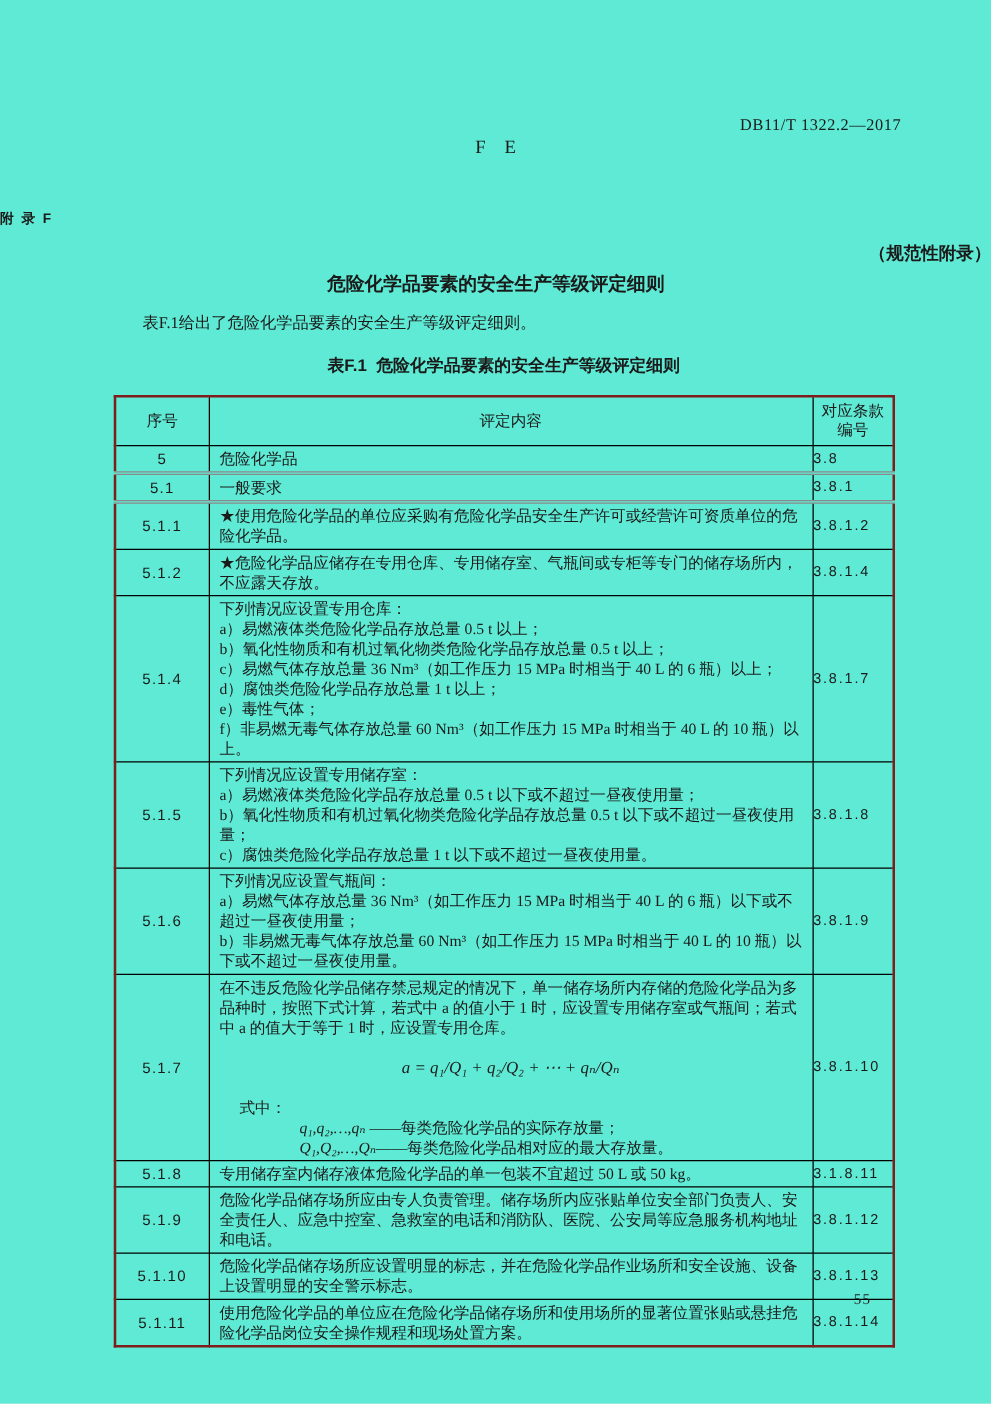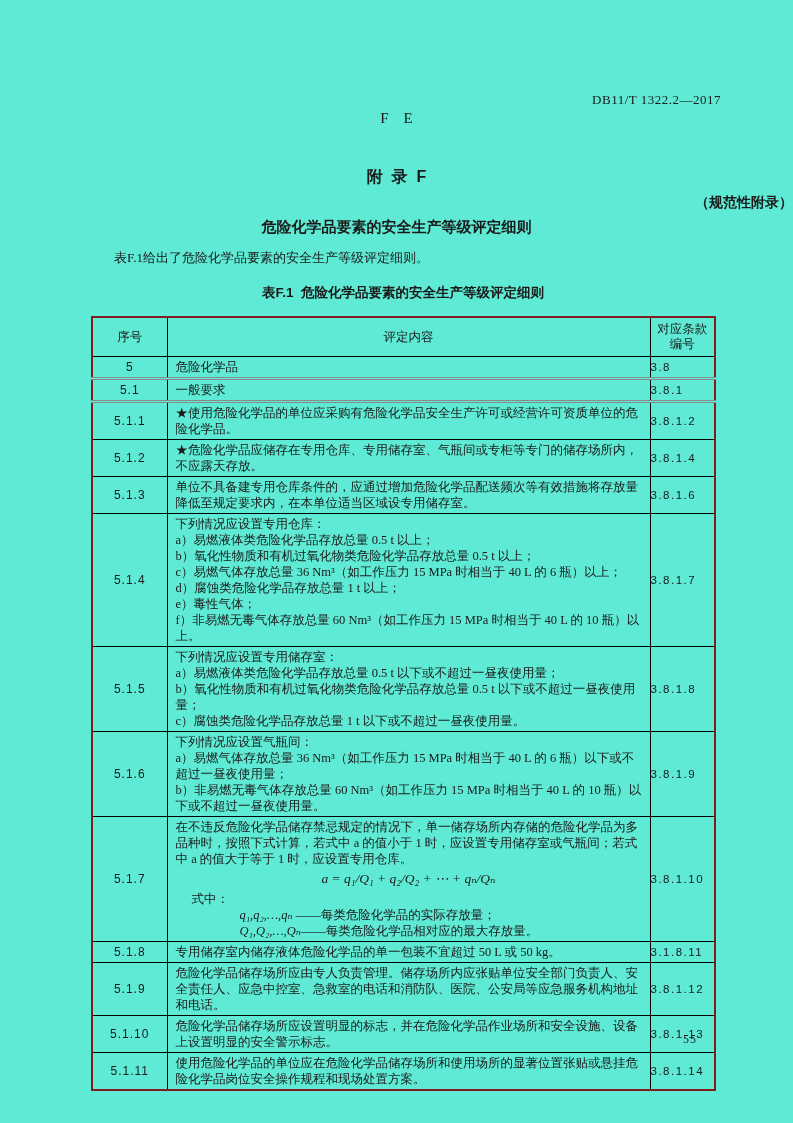--- a/index.html
+++ b/index.html
@@ -30,23 +30,23 @@
     text-align: center;
     font-size: 15px;
     white-space: pre;
     font-family: "Liberation Serif", "DejaVu Serif", serif;
   }
   .appendix-title {
     position: absolute;
     top: 167px;
     left: 0;
     width: 100%;
-    text-align: center;
-    font-weight: bold;
-    font-size: 16px;
+    text-align: left;
+    font-weight: bold;
+    font-size: 11px;
     white-space: pre;
     font-family: "Liberation Sans", "DejaVu Sans", sans-serif;
   }
   .appendix-type {
     position: absolute;
     top: 194px;
     left: 0;
     width: 100%;
     text-align: right;
     font-weight: bold;
@@ -123,21 +123,21 @@
     font-size: 11.5px;
     letter-spacing: 1.5px;
     font-family: "Liberation Sans", "DejaVu Sans", sans-serif;
   }
   tr.thick-sep > td { border-bottom: 3px double #8a8a8a; }
   .para { margin: 0; }
   .formula {
     text-align: center;
     font-style: italic;
     font-size: 13.5px;
-    margin: 4px 0;
+    margin: 16px 0;
     font-family: "Liberation Serif", "DejaVu Serif", serif;
   }
   .note { padding-left: 16px; }
   .note .var {
     font-style: italic;
     font-family: "Liberation Serif", "DejaVu Serif", serif;
     margin-left: 48px;
   }
   .page-number {
     position: absolute;
@@ -199,27 +199,20 @@
           <td class="col-clause">3.8.1.2</td>
         </tr>
         <tr>
           <td class="col-id">5.1.2</td>
           <td class="col-content">
             <div class="para">★危险化学品应储存在专用仓库、专用储存室、气瓶间或专柜等专门的储存场所内，不应露天存放。</div>
           </td>
           <td class="col-clause">3.8.1.4</td>
         </tr>
         <tr>
-          <td class="col-id">5.1.3</td>
-          <td class="col-content">
-            <div class="para">单位不具备建专用仓库条件的，应通过增加危险化学品配送频次等有效措施将存放量降低至规定要求内，在本单位适当区域设专用储存室。</div>
-          </td>
-          <td class="col-clause">3.8.1.6</td>
-        </tr>
-        <tr>
           <td class="col-id">5.1.4</td>
           <td class="col-content">
             <div class="para">下列情况应设置专用仓库：</div>
             <div class="para">a）易燃液体类危险化学品存放总量 0.5 t 以上；</div>
             <div class="para">b）氧化性物质和有机过氧化物类危险化学品存放总量 0.5 t 以上；</div>
             <div class="para">c）易燃气体存放总量 36 Nm³（如工作压力 15 MPa 时相当于 40 L 的 6 瓶）以上；</div>
             <div class="para">d）腐蚀类危险化学品存放总量 1 t 以上；</div>
             <div class="para">e）毒性气体；</div>
             <div class="para">f）非易燃无毒气体存放总量 60 Nm³（如工作压力 15 MPa 时相当于 40 L 的 10 瓶）以上。</div>
           </td>

